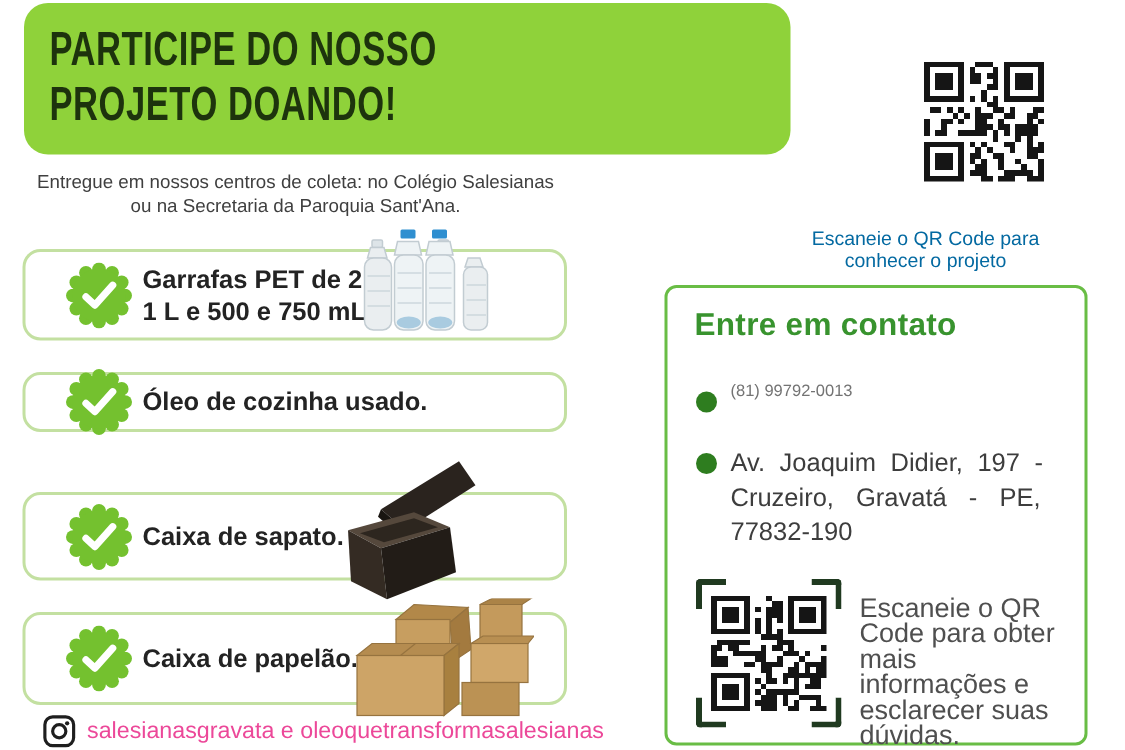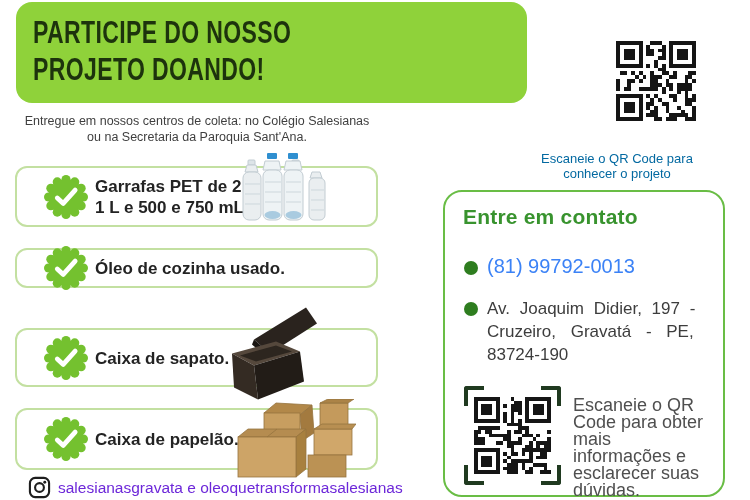--- a/index.html
+++ b/index.html
@@ -31,37 +31,37 @@
 
   
   .ill{position:absolute;z-index:5;}
   .ill-bottles{left:240px;top:152px;width:92px;height:71px;}
   .ill-shoebox{left:218px;top:303px;width:100px;height:99px;}
   .ill-boxes{left:236px;top:399px;width:120px;height:79px;}
 
   
   .footer{position:absolute;left:28px;top:476px;height:23px;display:flex;align-items:center;gap:7px;}
   .ig-icon{width:23px;height:23px;}
-  .footer-text{color:#6d28d9;font-size:15.5px;white-space:nowrap;}
+  .footer-text{color:#ec4899;font-size:15.5px;white-space:nowrap;}
 
   
   .qr-top{position:absolute;left:616px;top:41px;width:80px;height:80px;}
   .qr-top-caption{position:absolute;left:527px;top:123px;width:180px;text-align:center;
         color:#0369a1;font-size:13px;line-height:15px;margin-top:28px;}
 
   
   .panel{position:absolute;left:443px;top:190px;width:282px;height:307px;
-        border:2px solid var(--panel-border);border-radius:19px;background:#fff;}
+        border:2px solid var(--panel-border);border-radius:8px;background:#fff;}
   .panel-heading{position:absolute;left:18px;top:13px;color:var(--heading-green);
         font-weight:700;font-size:21px;letter-spacing:0.2px;white-space:nowrap;}
   .bullet-dot{position:absolute;width:14px;height:14px;border-radius:50%;
         background:var(--bullet-green);}
   .dot-phone{left:19px;top:69px;}
   .dot-addr{left:19px;top:110px;}
-  .phone-text{position:absolute;left:42px;top:63px;color:#3b82f6;font-size:20px;white-space:nowrap;}
+  .phone-text{position:absolute;left:42px;top:63px;color:#737373;font-size:11px;white-space:nowrap;}
   .addr-text{position:absolute;left:42px;top:105px;color:#3d3d3d;font-size:17px;line-height:23px;}
   .addr-l1{word-spacing:5px;white-space:nowrap;text-align:center;}
   .addr-l2{word-spacing:10px;white-space:nowrap;}
   .addr-l3{white-space:nowrap;}
 
   
   .qr-frame{position:absolute;left:19px;top:194px;width:97px;height:99px;}
   .qr-frame .qr{position:absolute;left:10px;top:11px;width:77px;height:77px;}
   .corner{position:absolute;width:20px;height:20px;border:0 solid #203a20;}
   .c-tl{left:0;top:0;border-left-width:4px;border-top-width:4px;border-top-left-radius:3px;}
@@ -469,21 +469,21 @@
   <div class="panel">
     <div class="panel-heading">Entre em contato</div>
 
     <span class="bullet-dot dot-phone"></span>
     <div class="phone-text">(81) 99792-0013</div>
 
     <span class="bullet-dot dot-addr"></span>
     <div class="addr-text">
       <div class="addr-l1">Av. Joaquim Didier, 197 -</div>
       <div class="addr-l2">Cruzeiro, Gravatá - PE,</div>
-      <div class="addr-l3">83724-190</div>
+      <div class="addr-l3">77832-190</div>
     </div>
 
     <div class="qr-frame">
       <span class="corner c-tl"></span>
       <span class="corner c-tr"></span>
       <span class="corner c-bl"></span>
       <span class="corner c-br"></span>
       <div class="qr"><svg viewBox="0 0 21 21" shape-rendering="crispEdges" style="width:100%;height:100%">
             <g fill="#151515">
               <rect x="0" y="0" width="1" height="1"></rect>

